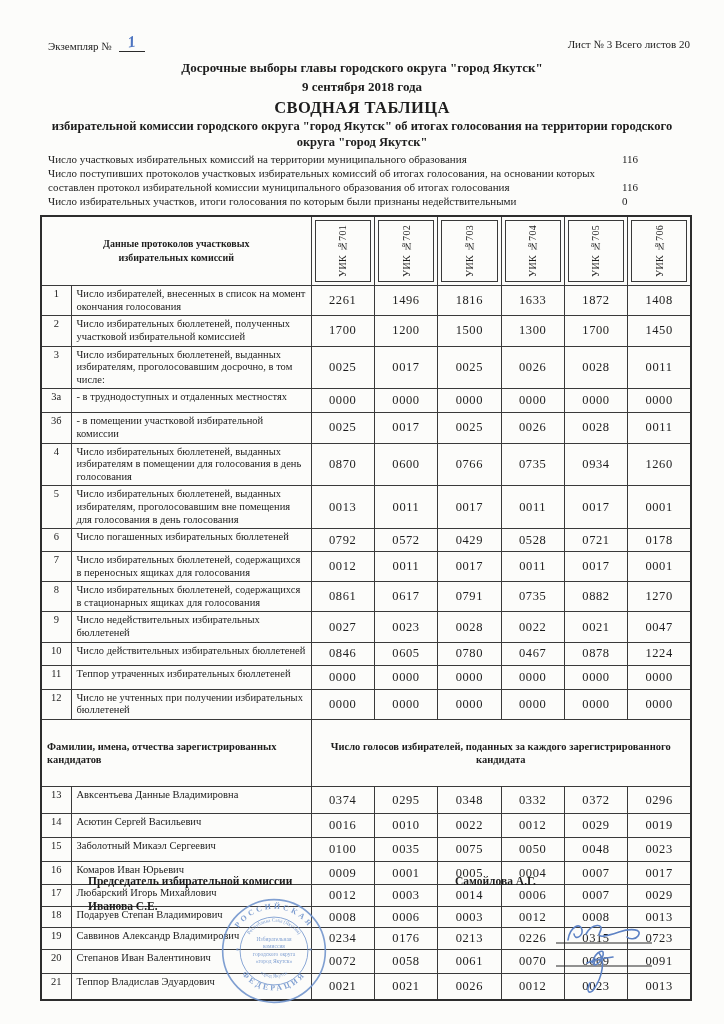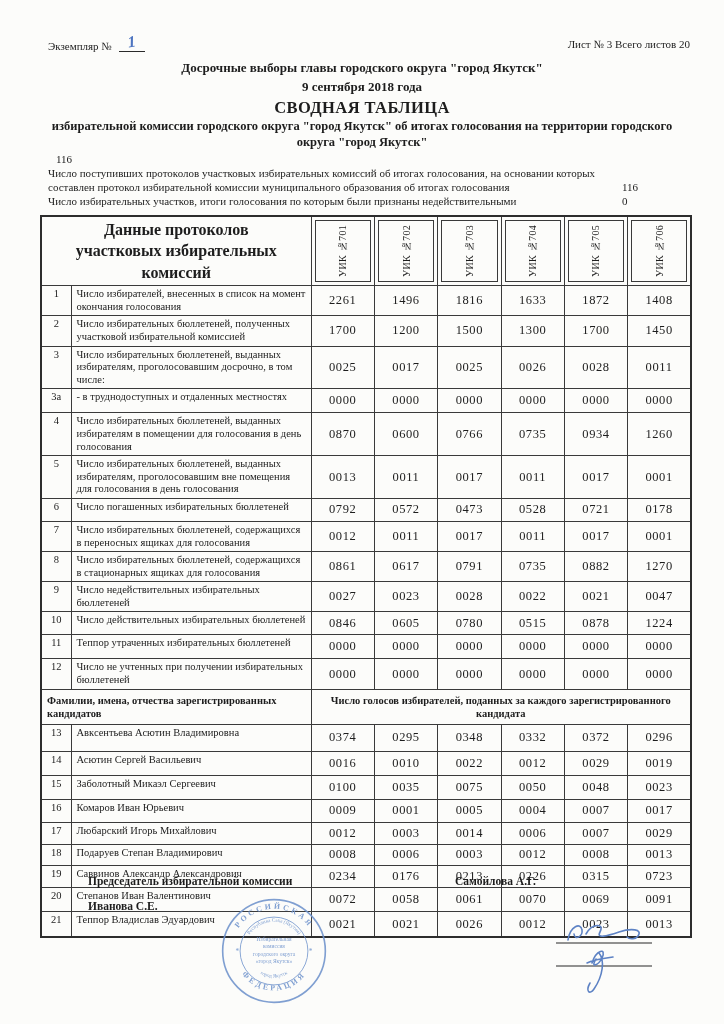--- a/index.html
+++ b/index.html
@@ -23,30 +23,30 @@
   
   .summary { margin:3px 30px 0 48px; font-size:11px; }
   .srow { display:flex; align-items:flex-end; line-height:1.26; }
   .srow .lab { width:566px; }
   .srow .sval { margin-left:8px; }
   
   table.results { margin:6px 0 0 40px; border-collapse:collapse; width:652px; table-layout:fixed;
                   border:2px solid #2d2d2d; }
   table.results td { border:1px solid #3a3a3a; overflow:hidden; }
   tr.head-row { height:70px; }
-  td.corner { font-weight:bold; text-align:center; font-size:16px; padding:0 28px; line-height:1.35; vertical-align:middle; }
+  td.corner { font-weight:bold; text-align:center; font-size:10px; padding:0 28px; line-height:1.35; vertical-align:middle; }
   td.uik { padding:3px; vertical-align:middle; }
   .uik-box { border:1px solid #3a3a3a; height:60px; display:flex; align-items:center; justify-content:center; }
   .uik-box span { writing-mode:vertical-rl; transform:rotate(180deg); font-size:10px; white-space:nowrap; letter-spacing:0.3px; }
   td.num { text-align:center; vertical-align:top; font-size:10.5px; padding-top:2px; }
   td.lbl { font-size:10.5px; line-height:1.2; padding:2px 3px 2px 5px; vertical-align:top; }
   td.val { text-align:center; font-size:12.5px; letter-spacing:0.6px; vertical-align:middle; }
   tr.mid-row { height:31px; }
   td.mid-left { font-weight:bold; font-size:10.5px; padding:4px 2px 4px 5px; line-height:1.25; vertical-align:middle; }
-  td.mid-right { font-weight:bold; font-size:10.5px; text-align:center; padding:4px 8px; line-height:1.25; vertical-align:middle; }
+  td.mid-right { font-weight:bold; font-size:10.5px; text-align:center; padding:20px 8px; line-height:1.25; vertical-align:middle; }
   
   .footer { position:absolute; left:88px; top:868px; font-size:11.5px; font-weight:bold; }
   .frow { display:flex; height:25px; align-items:center; }
   .flabel { width:367px; }
   .fname { width:110px; }
   
   .sig-svg { position:absolute; left:540px; top:910px; }
   .stamp-svg { position:absolute; left:219px; top:896px; opacity:0.88; }
 </style>
 </head>
@@ -64,20 +64,21 @@
 
   <div class="titles">
     <div class="t1">Досрочные выборы главы городского округа "город Якутск"</div>
     <div class="t2">9 сентября 2018 года</div>
     <div class="tmain">СВОДНАЯ ТАБЛИЦА</div>
     <div class="tsub">избирательной комиссии городского округа "город Якутск" об итогах голосования на территории городского округа "город Якутск"</div>
   </div>
 
   <div class="summary">
     <div class="srow">
+      <span class="lab">Число участковых избирательных комиссий на территории муниципального образования</span>
       <span class="sval">116</span>
     </div>
     <div class="srow">
       <span class="lab">Число поступивших протоколов участковых избирательных комиссий об итогах голосования, на основании которых составлен протокол избирательной комиссии муниципального образования об итогах голосования</span>
       <span class="sval">116</span>
     </div>
     <div class="srow">
       <span class="lab">Число избирательных участков, итоги голосования по которым были признаны недействительными</span>
       <span class="sval">0</span>
     </div>
@@ -163,20 +164,30 @@
         <tr style="height: 24px;">
           <td class="num">3а</td>
           <td class="lbl">- в труднодоступных и отдаленных местностях</td>
           <td class="val">0000</td>
           <td class="val">0000</td>
           <td class="val">0000</td>
           <td class="val">0000</td>
           <td class="val">0000</td>
           <td class="val">0000</td>
         </tr>
+        <tr style="height: 24px;">
+          <td class="num">3б</td>
+          <td class="lbl">- в помещении участковой избирательной комиссии</td>
+          <td class="val">0025</td>
+          <td class="val">0017</td>
+          <td class="val">0025</td>
+          <td class="val">0026</td>
+          <td class="val">0028</td>
+          <td class="val">0011</td>
+        </tr>
         <tr style="height: 38px;">
           <td class="num">4</td>
           <td class="lbl">Число избирательных бюллетеней, выданных избирателям в помещении для голосования в день голосования</td>
           <td class="val">0870</td>
           <td class="val">0600</td>
           <td class="val">0766</td>
           <td class="val">0735</td>
           <td class="val">0934</td>
           <td class="val">1260</td>
         </tr>
@@ -188,21 +199,21 @@
           <td class="val">0017</td>
           <td class="val">0011</td>
           <td class="val">0017</td>
           <td class="val">0001</td>
         </tr>
         <tr style="height: 23px;">
           <td class="num">6</td>
           <td class="lbl">Число погашенных избирательных бюллетеней</td>
           <td class="val">0792</td>
           <td class="val">0572</td>
-          <td class="val">0473</td>
+          <td class="val">0429</td>
           <td class="val">0528</td>
           <td class="val">0721</td>
           <td class="val">0178</td>
         </tr>
         <tr style="height: 24px;">
           <td class="num">7</td>
           <td class="lbl">Число избирательных бюллетеней, содержащихся в переносных ящиках для голосования</td>
           <td class="val">0012</td>
           <td class="val">0011</td>
           <td class="val">0017</td>
@@ -229,21 +240,21 @@
           <td class="val">0022</td>
           <td class="val">0021</td>
           <td class="val">0047</td>
         </tr>
         <tr style="height: 23px;">
           <td class="num">10</td>
           <td class="lbl">Число действительных избирательных бюллетеней</td>
           <td class="val">0846</td>
           <td class="val">0605</td>
           <td class="val">0780</td>
-          <td class="val">0515</td>
+          <td class="val">0467</td>
           <td class="val">0878</td>
           <td class="val">1224</td>
         </tr>
         <tr style="height: 24px;">
           <td class="num">11</td>
           <td class="lbl">Теппор утраченных избирательных  бюллетеней</td>
           <td class="val">0000</td>
           <td class="val">0000</td>
           <td class="val">0000</td>
           <td class="val">0000</td>
@@ -263,21 +274,21 @@
       </tbody>
     <tbody>
       <tr class="mid-row">
         <td class="mid-left" colspan="2">Фамилии, имена, отчества зарегистрированных кандидатов</td>
         <td class="mid-right" colspan="6">Число голосов избирателей, поданных за каждого зарегистрированного кандидата</td>
       </tr>
     </tbody>
     <tbody id="candidate-body">
         <tr style="height: 27px;">
           <td class="num">13</td>
-          <td class="lbl">Авксентьева Асютин Владимировна</td>
+          <td class="lbl">Авксентьева Данные Владимировна</td>
           <td class="val">0374</td>
           <td class="val">0295</td>
           <td class="val">0348</td>
           <td class="val">0332</td>
           <td class="val">0372</td>
           <td class="val">0296</td>
         </tr>
         <tr style="height: 24px;">
           <td class="num">14</td>
           <td class="lbl">Асютин Сергей Васильевич</td>
@@ -323,21 +334,21 @@
           <td class="lbl">Подаруев Степан Владимирович</td>
           <td class="val">0008</td>
           <td class="val">0006</td>
           <td class="val">0003</td>
           <td class="val">0012</td>
           <td class="val">0008</td>
           <td class="val">0013</td>
         </tr>
         <tr style="height: 22px;">
           <td class="num">19</td>
-          <td class="lbl">Саввинов Александр Александрович</td>
+          <td class="lbl">Саввинов Александр Владимирович</td>
           <td class="val">0234</td>
           <td class="val">0176</td>
           <td class="val">0213</td>
           <td class="val">0226</td>
           <td class="val">0315</td>
           <td class="val">0723</td>
         </tr>
         <tr style="height: 24px;">
           <td class="num">20</td>
           <td class="lbl">Степанов Иван Валентинович</td>

